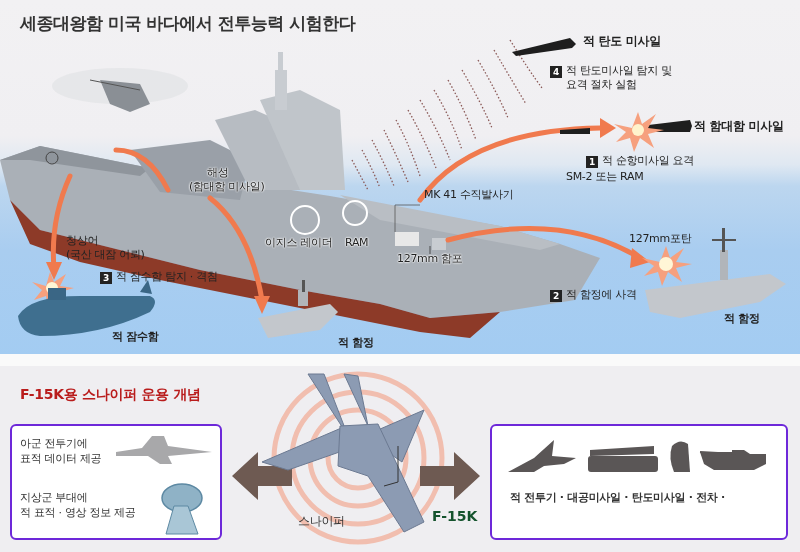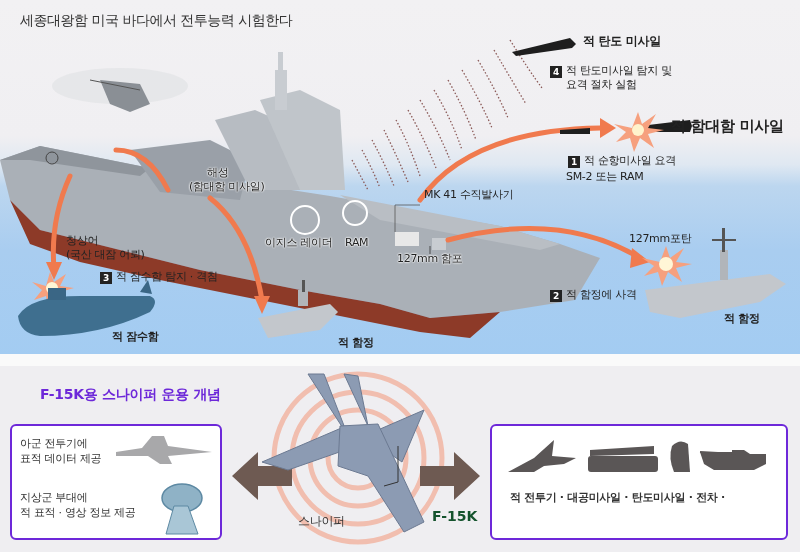--- a/index.html
+++ b/index.html
@@ -5,30 +5,30 @@
   * { box-sizing: border-box; margin: 0; padding: 0; }
   html, body { width: 800px; height: 552px; overflow: hidden; }
   body { font-family: "DejaVu Sans", "Liberation Sans", sans-serif; background: #efeef1; position: relative; color: #222; }
 
   .top { position: absolute; left: 0; top: 0; width: 800px; height: 358px;
          background: linear-gradient(180deg, #f2f1f3 0%, #f0eff2 38%, #dfe8f2 46%, #bcd6ef 52%, #a9cdf0 70%, #a3ccf2 100%); overflow: hidden; }
   .divider { position: absolute; left: 0; top: 354px; width: 800px; height: 12px; background: #fafafa; }
   .bottom { position: absolute; left: 0; top: 366px; width: 800px; height: 186px; background: #efeef1; }
 
   .abs { position: absolute; }
-  .title { left: 20px; top: 12px; font-size: 14px; font-weight: normal; color: #333; letter-spacing: -0.5px; }
+  .title { left: 20px; top: 12px; font-size: 17px; font-weight: bold; color: #333; letter-spacing: -0.5px; }
   .lbl { font-size: 11px; color: #222; white-space: nowrap; line-height: 14px; letter-spacing: -0.3px; }
   .lbl.bold { font-weight: bold; }
   .lbl.white-stroke { text-shadow: 0 0 2px #fff, 0 0 2px #fff, 0 0 2px #fff; padding-left: 9px; }
   .num { display: inline-block; width: 12px; height: 12px; background: #222; color: #fff; font-size: 9px; font-weight: bold; text-align: center; line-height: 12px; margin-right: 4px; vertical-align: -1px; }
 
   .svgfill { position: absolute; left: 0; top: 0; }
 
   .box { position: absolute; background: #fff; border: 2px solid #6d28d9; border-radius: 6px; }
-  .sec-title { left: 20px; top: 386px; font-size: 14px; font-weight: bold; color: #6d28d9; letter-spacing: -0.3px; margin-left: 20px; }
+  .sec-title { left: 20px; top: 386px; font-size: 14px; font-weight: bold; color: #b91c1c; letter-spacing: -0.3px; }
   .blabel { font-size: 11px; color: #333; line-height: 15px; letter-spacing: -0.3px; white-space: nowrap; }
   .f15k { font-size: 14px; font-weight: bold; color: #14532d; }
 </style>
 </head>
 <body>
 
 <div class="top">
   <svg class="svgfill" width="800" height="358" viewBox="0 0 800 358">
 
     <g stroke="#8b5a58" stroke-width="1.3" stroke-dasharray="1.5 2" fill="none">
@@ -128,23 +128,23 @@
   </svg>
 
   <div class="abs title">세종대왕함 미국 바다에서 전투능력 시험한다</div>
 
   <div class="abs lbl bold" style="left:583px;top:34px;font-size:12px;">적 탄도 미사일</div>
   <div class="abs lbl" style="left:550px;top:64px;">
     <span class="num">4</span><span>적 탄도미사일 탐지 및</span>
   </div>
   <div class="abs lbl" style="left:566px;top:78px;">요격 절차 실험</div>
 
-  <div class="abs lbl bold" style="left:671px;top:119px;font-size:15px;">적 함대함 미사일</div>
-
-  <div class="abs lbl" style="left:560px;top:154px;padding-left:8px;">
+  <div class="abs lbl bold" style="left:694px;top:119px;font-size:12px;">적 함대함 미사일</div>
+
+  <div class="abs lbl" style="left:578px;top:154px;padding-left:8px;">
     <span class="num">1</span><span>적 순항미사일 요격</span>
   </div>
   <div class="abs lbl" style="left:566px;top:170px;">SM-2 또는 RAM</div>
 
   <div class="abs lbl white-stroke" style="left:198px;top:166px;">해성</div>
   <div class="abs lbl white-stroke" style="left:180px;top:180px;">(함대함 미사일)</div>
   <div class="abs lbl white-stroke" style="left:256px;top:236px;">이지스 레이더</div>
   <div class="abs lbl white-stroke" style="left:336px;top:236px;">RAM</div>
   <div class="abs lbl" style="left:424px;top:188px;">MK 41 수직발사기</div>
   <div class="abs lbl white-stroke" style="left:388px;top:252px;">127mm 함포</div>

